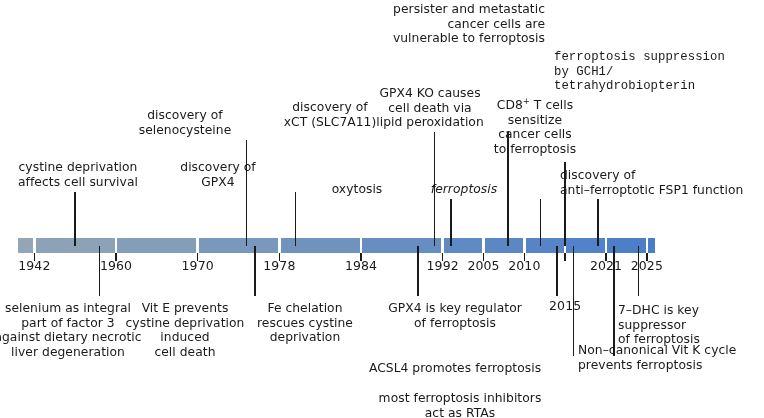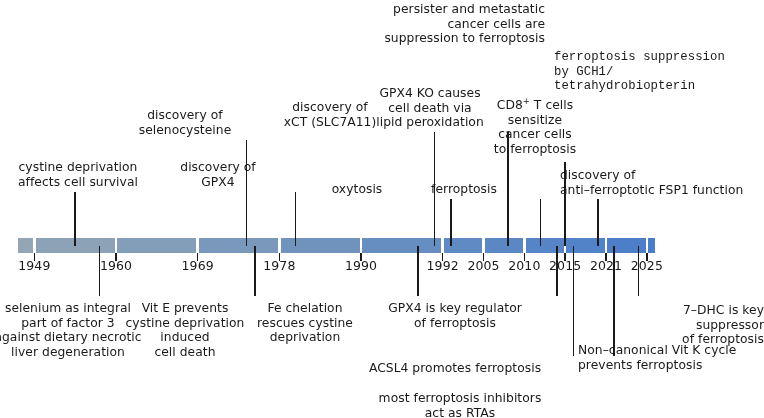--- a/index.html
+++ b/index.html
@@ -99,29 +99,29 @@
       <div class="axis-tick" style="left: 278.633px;"></div>
       <div class="axis-tick" style="left: 360.3px;"></div>
       <div class="axis-tick" style="left: 441.967px;"></div>
       <div class="axis-tick" style="left: 482.8px;"></div>
       <div class="axis-tick" style="left: 523.633px;"></div>
       <div class="axis-tick" style="left: 564.467px;"></div>
       <div class="axis-tick" style="left: 605.3px;"></div>
       <div class="axis-tick" style="left: 646.133px;"></div>
     </div>
   <div id="years-layer">
-      <div class="year-label" style="left: 34.3333px;">1949</div>
+      <div class="year-label" style="left: 34.3333px;">1942</div>
       <div class="year-label" style="left: 116px;">1960</div>
-      <div class="year-label" style="left: 197.667px;">1969</div>
+      <div class="year-label" style="left: 197.667px;">1970</div>
       <div class="year-label" style="left: 279.333px;">1978</div>
-      <div class="year-label" style="left: 361px;">1990</div>
+      <div class="year-label" style="left: 361px;">1984</div>
       <div class="year-label" style="left: 442.667px;">1992</div>
       <div class="year-label" style="left: 483.5px;">2005</div>
       <div class="year-label" style="left: 524.333px;">2010</div>
-      <div class="year-label" style="left: 565.167px;">2015</div>
+      <div class="year-label" style="left: 565.167px; margin-top: 40px;">2015</div>
       <div class="year-label" style="left: 606px;">2021</div>
       <div class="year-label" style="left: 646.833px; text-align: center;">2025</div>
     </div>
   <div id="connectors-layer">
       <div class="connector" style="left: 74.3667px; top: 192px; height: 54px;"></div>
       <div class="connector" style="left: 245.867px; top: 140px; height: 106px;"></div>
       <div class="connector" style="left: 294.867px; top: 192px; height: 54px;"></div>
       <div class="connector" style="left: 433.7px; top: 132px; height: 114px;"></div>
       <div class="connector" style="left: 450.033px; top: 199px; height: 47px;"></div>
       <div class="connector" style="left: 507.2px; top: 132px; height: 114px;"></div>
@@ -142,24 +142,24 @@
       <div class="annot center" style="left: 185px; top: 108px;">discovery of
 selenocysteine</div>
       <div class="annot center" style="left: 218px; top: 160px;">discovery of
 GPX4</div>
       <div class="annot center" style="left: 330px; top: 100px;">discovery of
 xCT (SLC7A11)</div>
       <div class="annot center" style="left: 357px; top: 182px;">oxytosis</div>
       <div class="annot center" style="left: 430px; top: 86px;">GPX4 KO causes
 cell death via
 lipid peroxidation</div>
-      <div class="annot center" style="left: 464px; top: 182px;">ferroptosis</div>
+      <div class="annot center" style="left: 464px; top: 182px; font-style: italic;">ferroptosis</div>
       <div class="annot right" style="left: 545px; top: 2px;">persister and metastatic
 cancer cells are
-suppression to ferroptosis</div>
+vulnerable to ferroptosis</div>
       <div class="annot center" style="left: 535px; top: 98px;">CD8<span class="sup">+</span> T cells
 sensitize
 cancer cells
 to ferroptosis</div>
       <div class="annot left" style="left: 554px; top: 50px; font-family: Liberation Mono, monospace;">ferroptosis suppression
 by GCH1/
 tetrahydrobiopterin</div>
       <div class="annot left" style="left: 560px; top: 168px;">discovery of
 anti–ferroptotic FSP1 function</div>
       <div class="annot center" style="left: 68px; top: 301px;">selenium as integral
@@ -173,17 +173,17 @@
       <div class="annot center" style="left: 305px; top: 301px;">Fe chelation
 rescues cystine
 deprivation</div>
       <div class="annot center" style="left: 455px; top: 301px;">GPX4 is key regulator
 of ferroptosis</div>
       <div class="annot center" style="left: 455px; top: 361px;">ACSL4 promotes ferroptosis</div>
       <div class="annot center" style="left: 460px; top: 391px;">most ferroptosis inhibitors
 act as RTAs</div>
       <div class="annot left" style="left: 578px; top: 343px;">Non–canonical Vit K cycle
 prevents ferroptosis</div>
-      <div class="annot left" style="left: 618px; top: 303px; text-align: right;">7–DHC is key suppressor
+      <div class="annot left" style="left: 618px; top: 303px;">7–DHC is key suppressor
 of ferroptosis</div>
     </div>
 
 </div>
 
 </body></html>

